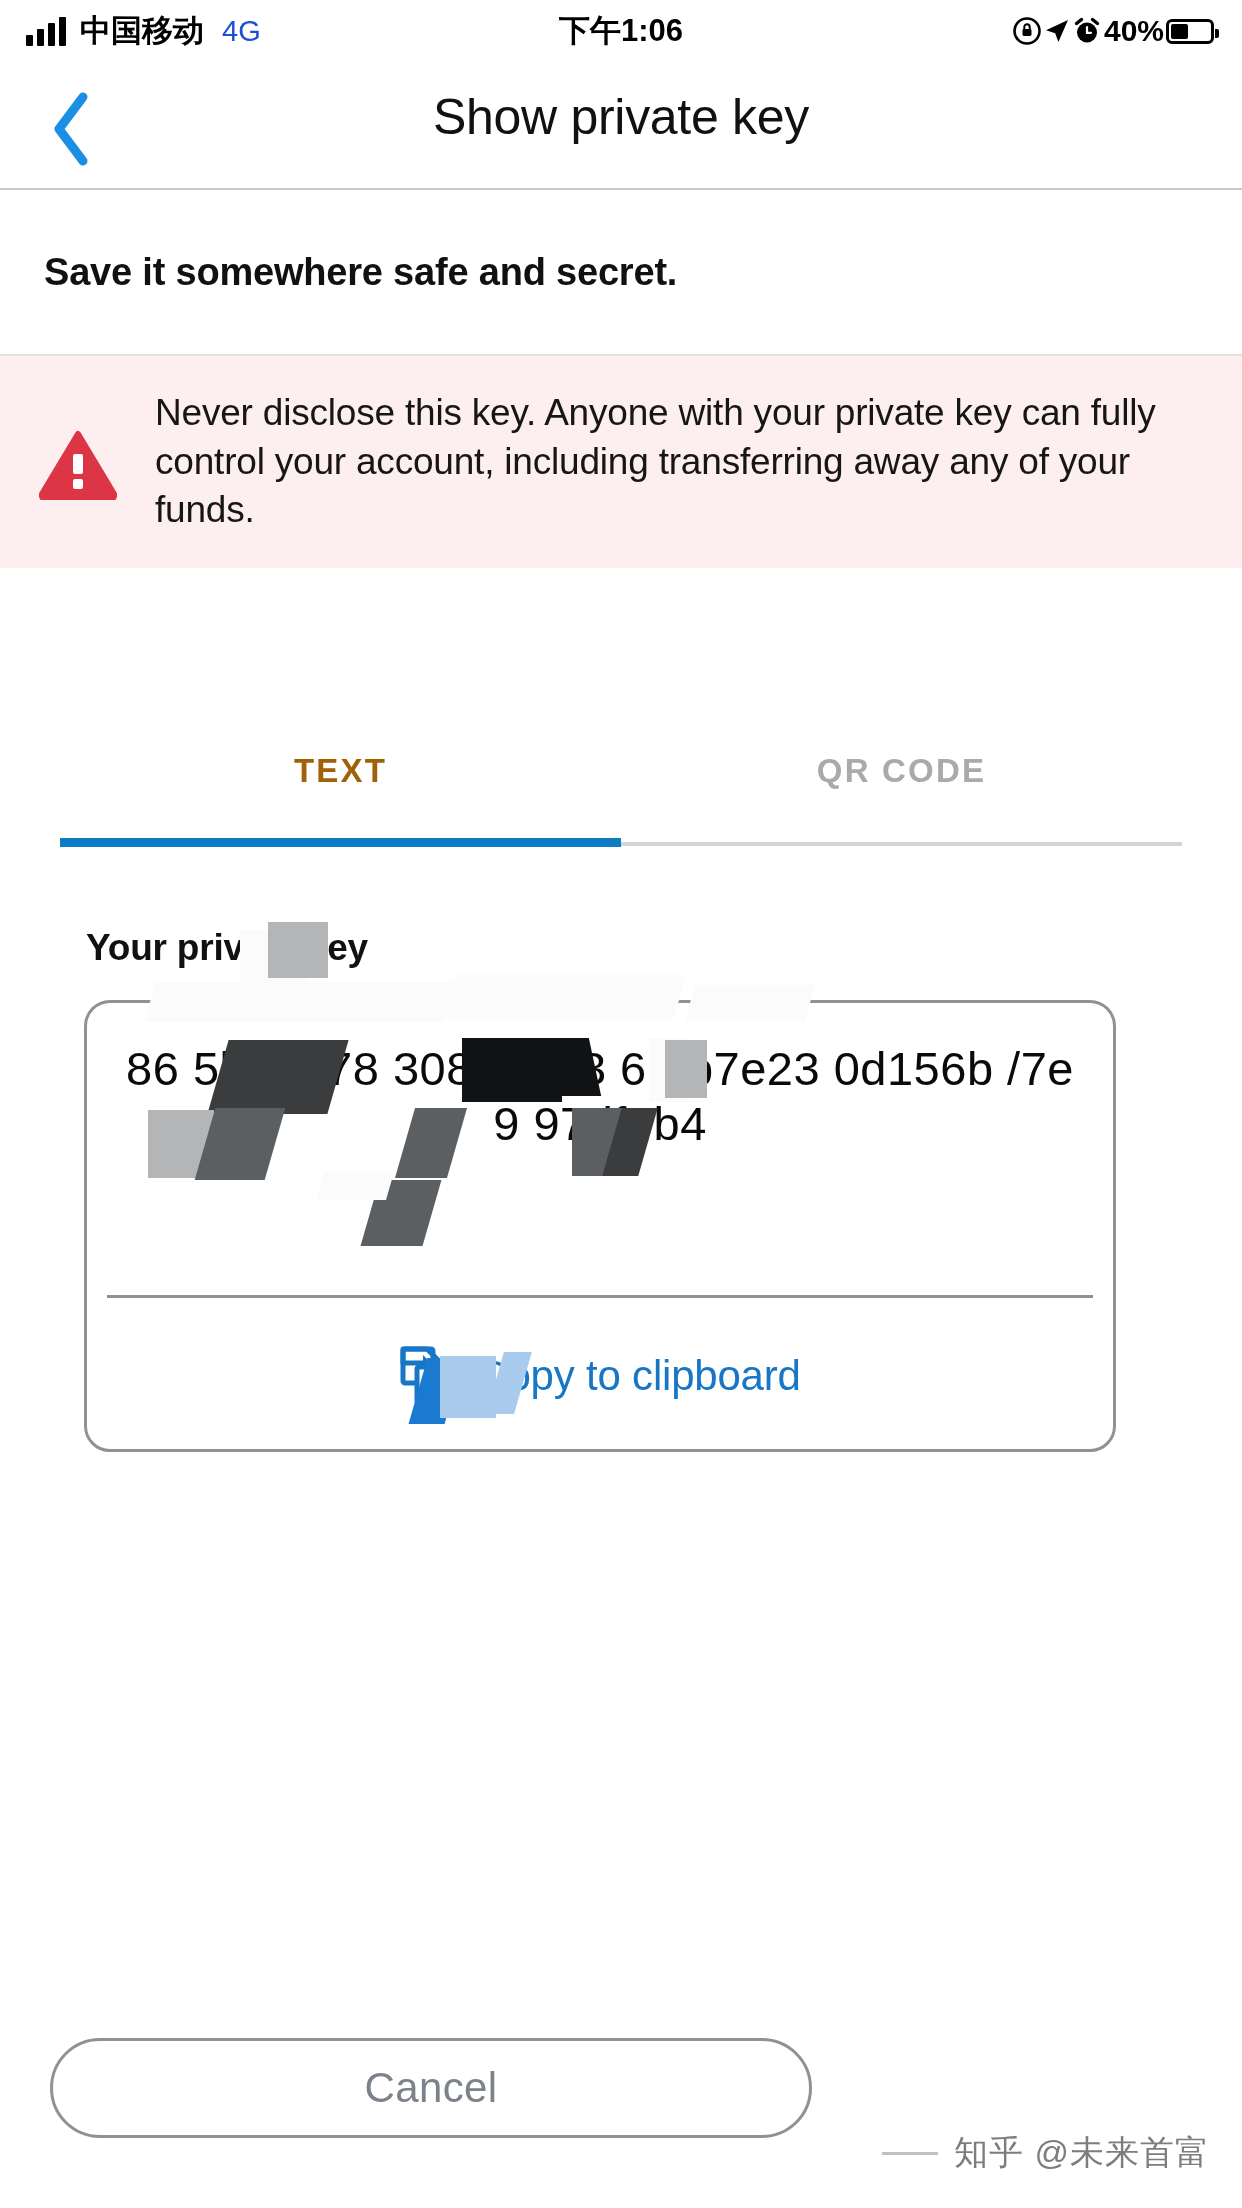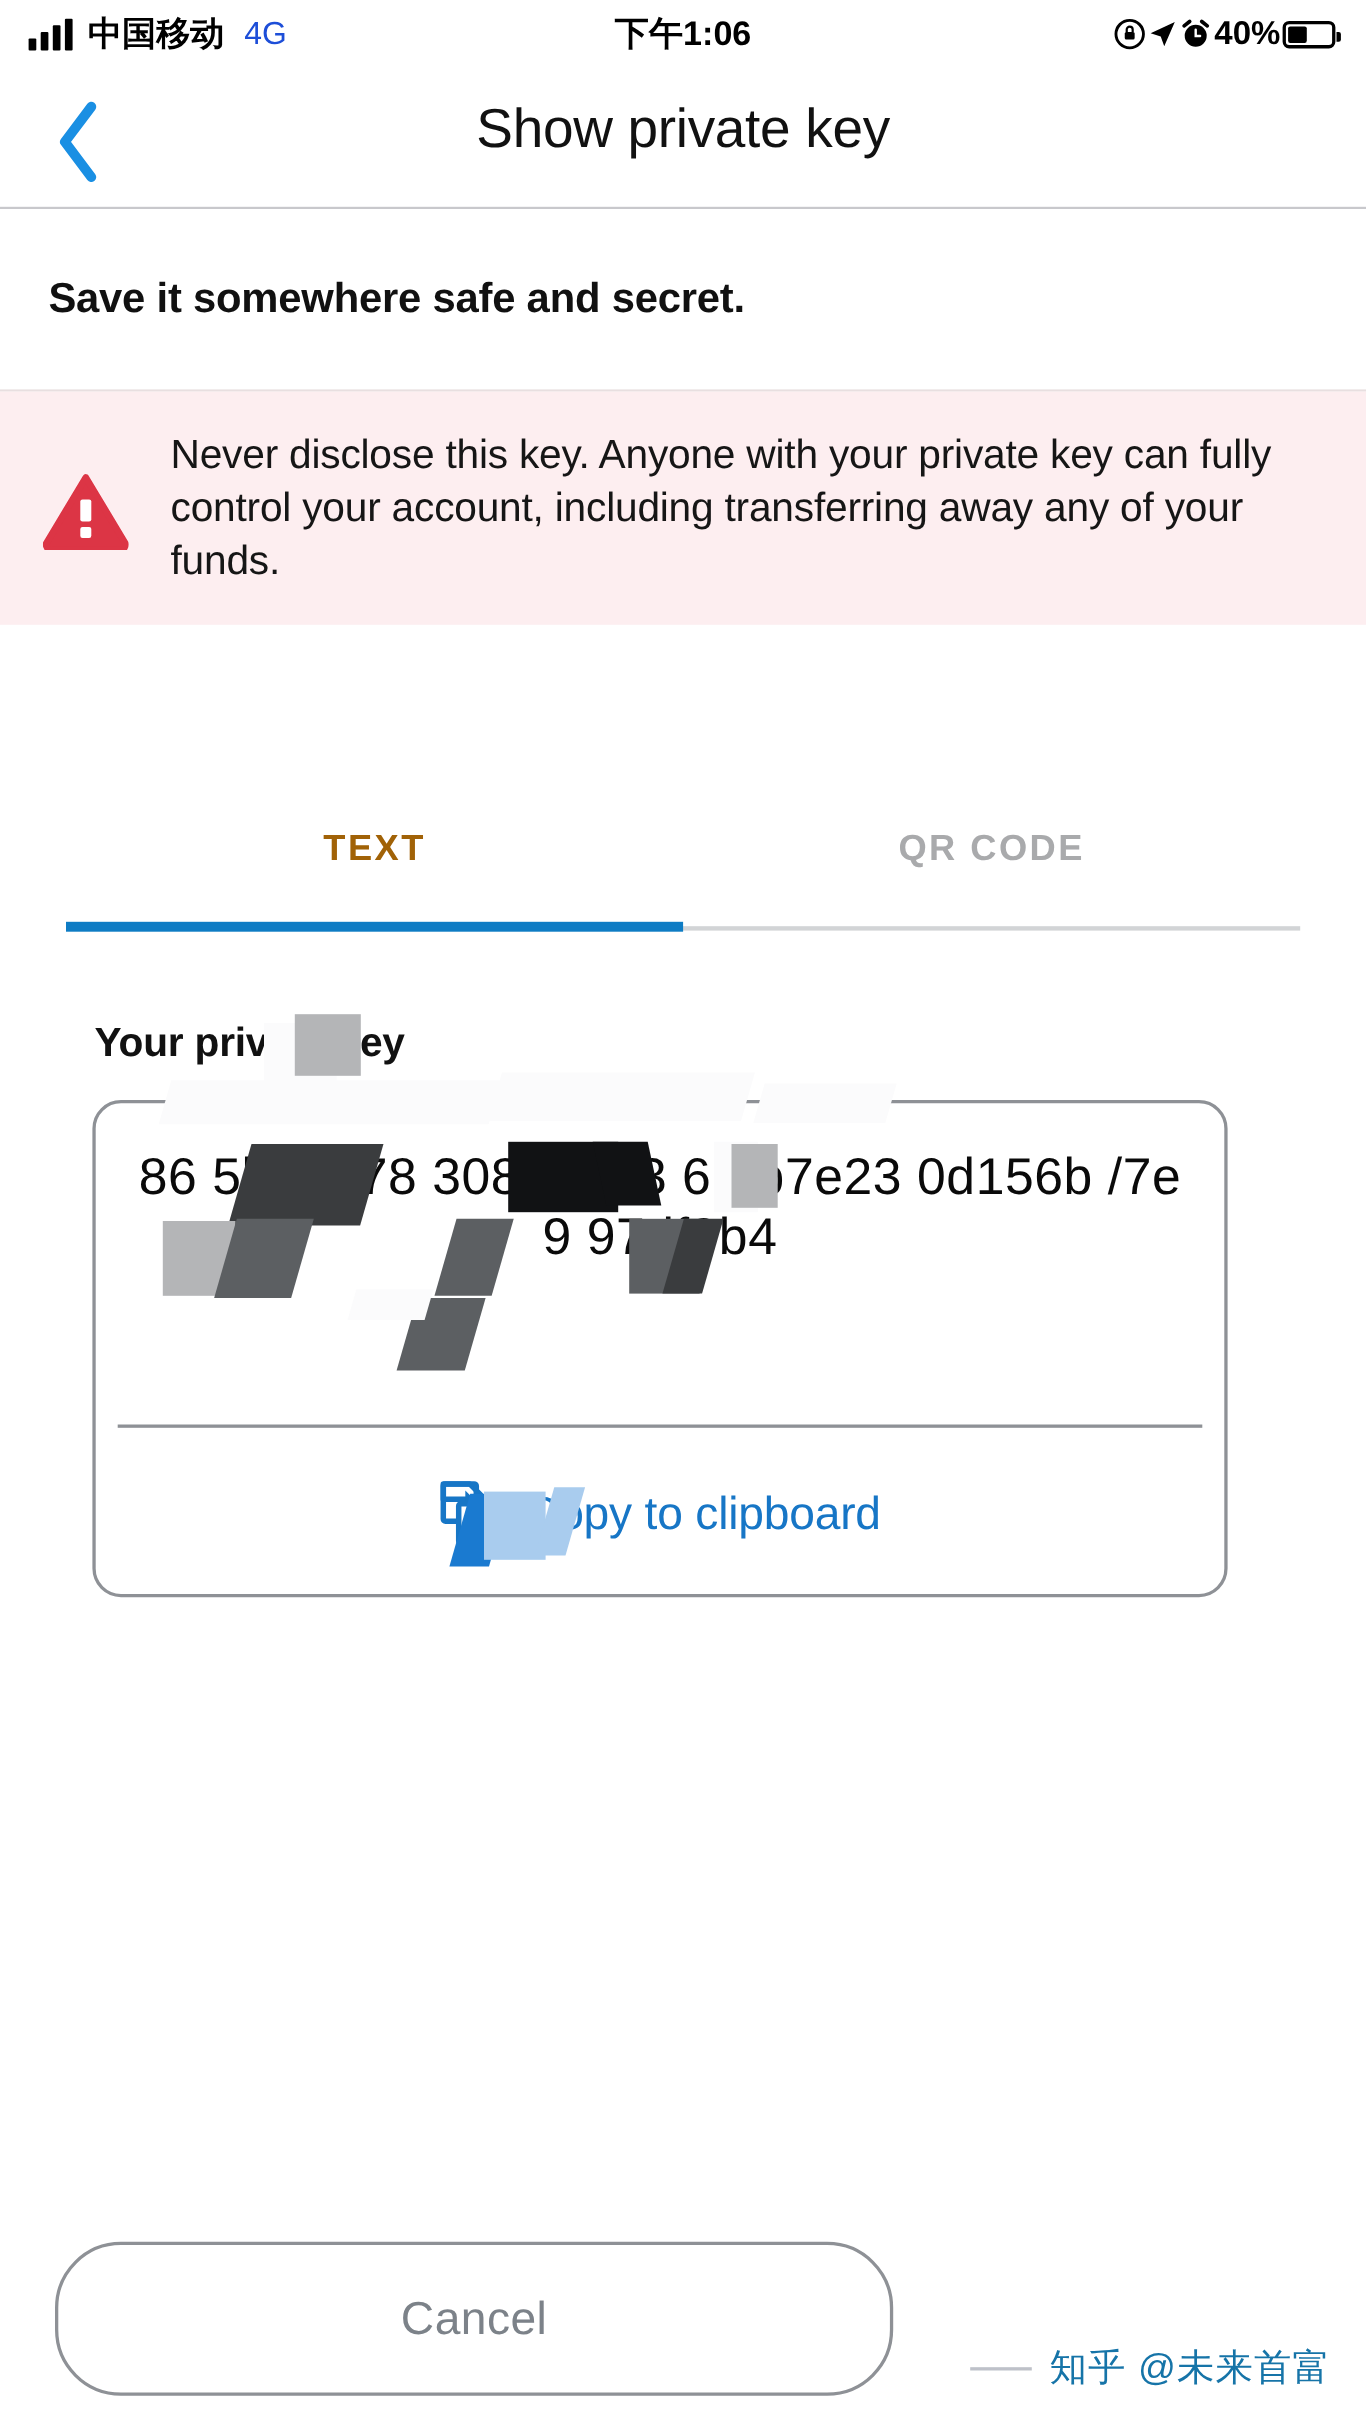--- a/index.html
+++ b/index.html
@@ -281,21 +281,21 @@
     color: #1776c6;
     letter-spacing: -0.2px;
   }
 
   
   .cancel-btn {
     position: absolute;
     top: 2038px;
     left: 50px;
     width: 762px;
-    height: 140px;
+    height: 100px;
     border: 3px solid #8e9196;
     border-radius: 60px;
     box-sizing: border-box;
     background: #fff;
     display: flex;
     align-items: center;
     justify-content: center;
     font-size: 42px;
     font-weight: 500;
     color: #7c8289;
@@ -303,21 +303,21 @@
   }
 
   
   .watermark {
     position: absolute;
     right: 32px;
     bottom: 32px;
     display: flex;
     align-items: center;
     gap: 16px;
-    color: #0369a1;
+    color: #737373;
     font-size: 34px;
     font-weight: 500;
     letter-spacing: 1px;
     opacity: 0.92;
   }
   .wm-dash {
     width: 56px;
     height: 3px;
     background: #b9bcc4;
   }

